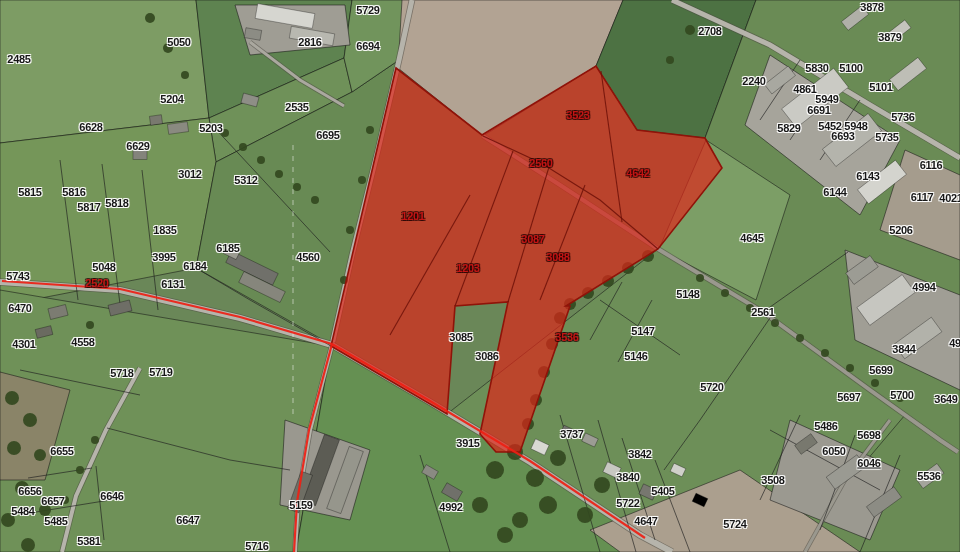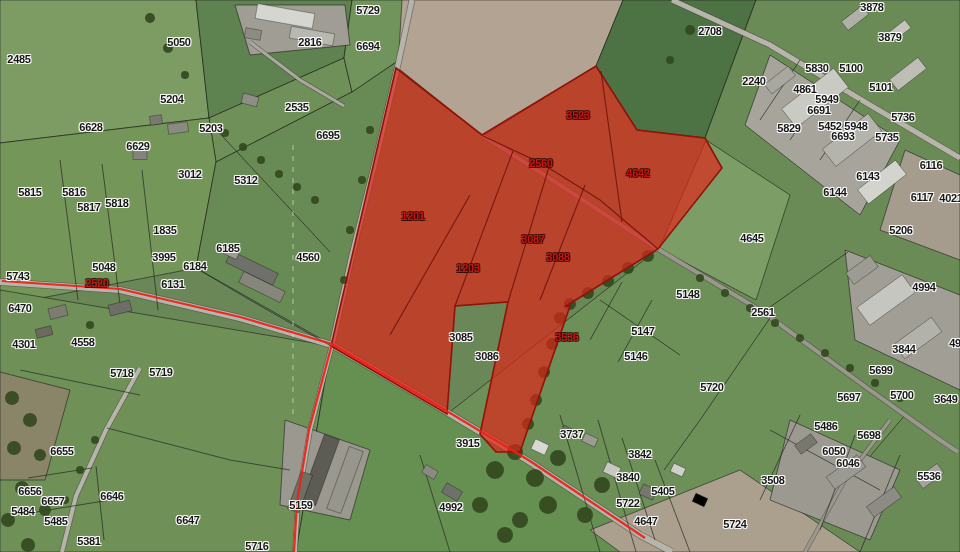--- a/index.html
+++ b/index.html
@@ -275,21 +275,21 @@
     <div class="lbl" style="left: 468px; top: 443px;">3915</div>
     <div class="lbl" style="left: 572px; top: 434px;">3737</div>
     <div class="lbl" style="left: 640px; top: 454px;">3842</div>
     <div class="lbl" style="left: 628px; top: 477px;">3840</div>
     <div class="lbl" style="left: 663px; top: 491px;">5405</div>
     <div class="lbl" style="left: 628px; top: 503px;">5722</div>
     <div class="lbl" style="left: 646px; top: 521px;">4647</div>
     <div class="lbl" style="left: 826px; top: 426px;">5486</div>
     <div class="lbl" style="left: 869px; top: 435px;">5698</div>
     <div class="lbl" style="left: 826px; top: 451px; padding-left: 16px;">6050</div>
-    <div class="lbl" style="left: 848px; top: 463px;">6046</div>
+    <div class="lbl" style="left: 869px; top: 463px; text-decoration: underline;">6046</div>
     <div class="lbl" style="left: 773px; top: 480px;">3508</div>
     <div class="lbl" style="left: 929px; top: 476px;">5536</div>
     <div class="lbl" style="left: 735px; top: 524px;">5724</div>
     <div class="lbl" style="left: 937px; top: 561px;">4892</div>
     <div class="lbl red" style="left: 578px; top: 115px;">3523</div>
     <div class="lbl red" style="left: 541px; top: 163px;">2560</div>
     <div class="lbl red" style="left: 638px; top: 173px;">4642</div>
     <div class="lbl red" style="left: 413px; top: 216px;">1201</div>
     <div class="lbl red" style="left: 533px; top: 239px;">3087</div>
     <div class="lbl red" style="left: 558px; top: 257px;">3088</div>

